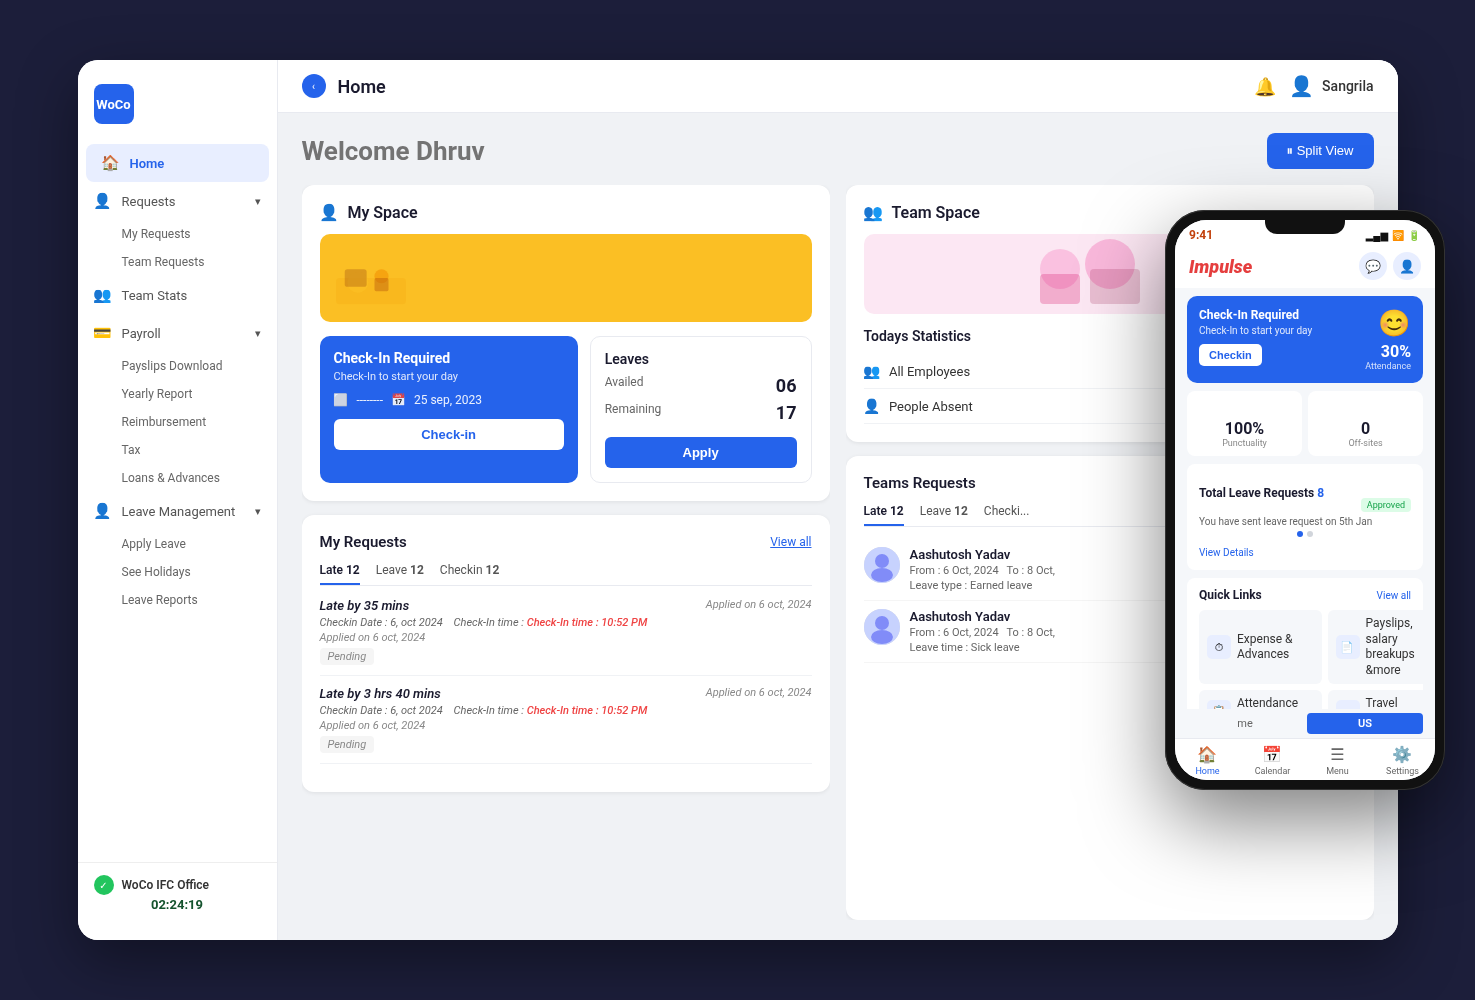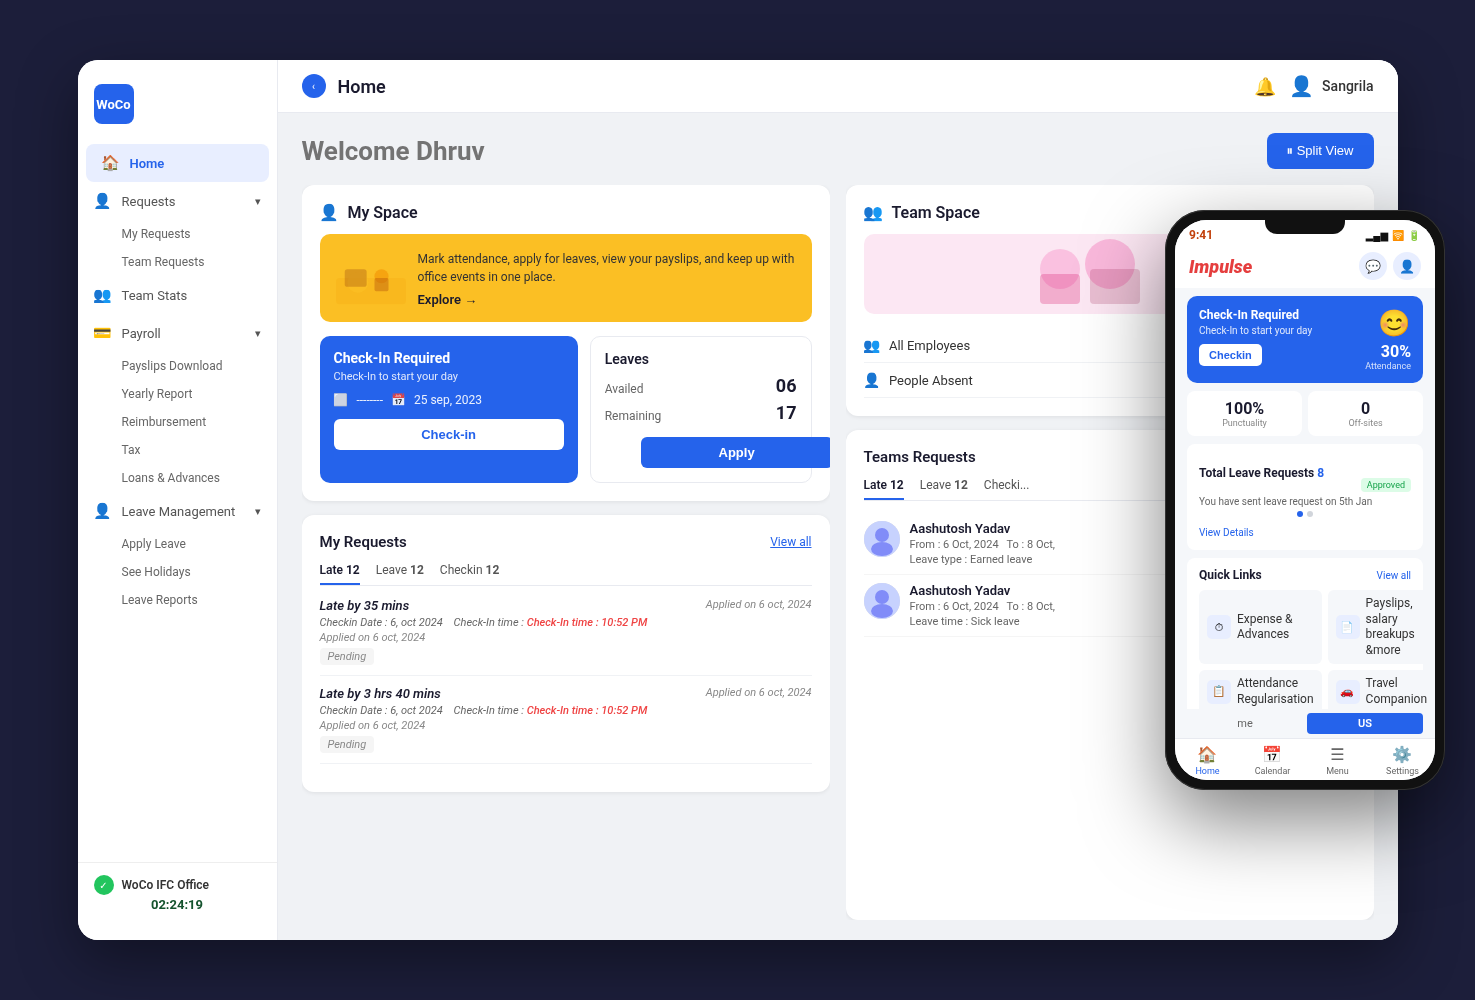--- a/index.html
+++ b/index.html
@@ -383,21 +383,21 @@
     .leaves-title {
       font-size: 14px;
       font-weight: 600;
       color: #1a1a2e;
       margin-bottom: 8px;
     }
 
     .leaves-row {
       display: flex;
       justify-content: space-between;
-      align-items: flex-end;
+      align-items: flex-start;
       margin-bottom: 6px;
       gap: 8px;
     }
 
     .leaves-label {
       font-size: 12px;
       color: #666;
     }
 
     .leaves-value {
@@ -410,21 +410,20 @@
       background: #2563eb;
       color: white;
       border: none;
       border-radius: 6px;
       padding: 8px 0;
       width: 100%;
       font-weight: 600;
       font-size: 13px;
       cursor: pointer;
       margin-top: 8px;
-      margin-left: 36px;
     }
 
     
     .requests-header {
       display: flex;
       align-items: center;
       justify-content: space-between;
       margin-bottom: 12px;
     }
 
@@ -763,20 +762,21 @@
       background: white;
       border-radius: 8px;
       padding: 8px;
       text-align: center;
     }
 
     .phone-stat-box .val {
       font-size: 16px;
       font-weight: 700;
       color: #1a1a2e;
+      margin-top: 20px;
     }
 
     .phone-stat-box .lbl {
       font-size: 9px;
       color: #888;
     }
 
     .phone-leave-card {
       background: white;
       border-radius: 8px;
@@ -1085,24 +1085,20 @@
                 <span class="space-title">My Space</span>
               </div>
               <div class="explore-banner">
                 <svg class="banner-illustration" viewBox="0 0 80 60" fill="none">
                   <rect x="0" y="30" width="80" height="30" rx="4" fill="#f59e0b" opacity="0.2"></rect>
                   <circle cx="25" cy="35" r="12" fill="#fbbf24" opacity="0.6"></circle>
                   <rect x="10" y="20" width="25" height="20" rx="3" fill="#92400e" opacity="0.3"></rect>
                   <circle cx="52" cy="28" r="8" fill="#f59e0b" opacity="0.8"></circle>
                   <rect x="44" y="30" width="16" height="15" rx="2" fill="#b45309" opacity="0.4"></rect>
                 </svg>
-                <div>
-                  <p class="banner-text">Mark attendance, apply for leaves, view your payslips, and keep up with office events in one place.</p>
-                  <div class="explore-link">Explore →</div>
-                </div>
               </div>
 
               <div class="checkin-row">
                 <div class="checkin-card">
                   <div class="checkin-required-label">Check-In Required</div>
                   <div class="checkin-sub">Check-In to start your day</div>
                   <div class="checkin-date-row">
                     <span>⬜</span>
                     <span>--------</span>
                     <span>📅</span>
@@ -1189,20 +1185,21 @@
                 <svg width="100%" height="80" viewBox="0 0 400 80" fill="none">
                   <rect width="400" height="80" fill="#fce7f3"></rect>
                   <circle cx="150" cy="35" r="20" fill="#f9a8d4" opacity="0.6"></circle>
                   <circle cx="200" cy="30" r="25" fill="#f472b6" opacity="0.4"></circle>
                   <rect x="130" y="40" width="40" height="30" rx="4" fill="#db2777" opacity="0.3"></rect>
                   <rect x="180" y="35" width="50" height="35" rx="4" fill="#9d174d" opacity="0.2"></rect>
                   <circle cx="280" cy="30" r="18" fill="#fda4af" opacity="0.5"></circle>
                   <rect x="260" y="40" width="40" height="30" rx="4" fill="#be123c" opacity="0.2"></rect>
                 </svg>
               </div>
+              <div class="today-stats-title">Todays Statistics</div>
               <div class="stat-row">
                 <div class="stat-label">
                   <span class="stat-icon">👥</span>
                   <span>All Employees</span>
                 </div>
                 <span class="stat-value">19</span>
               </div>
               <div class="stat-row">
                 <div class="stat-label">
                   <span class="stat-icon">👤</span>

